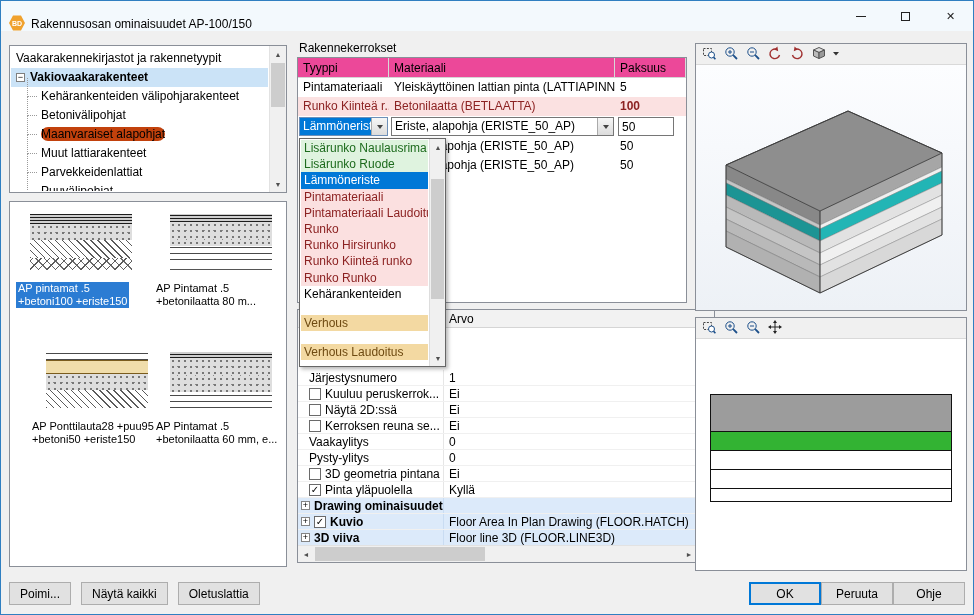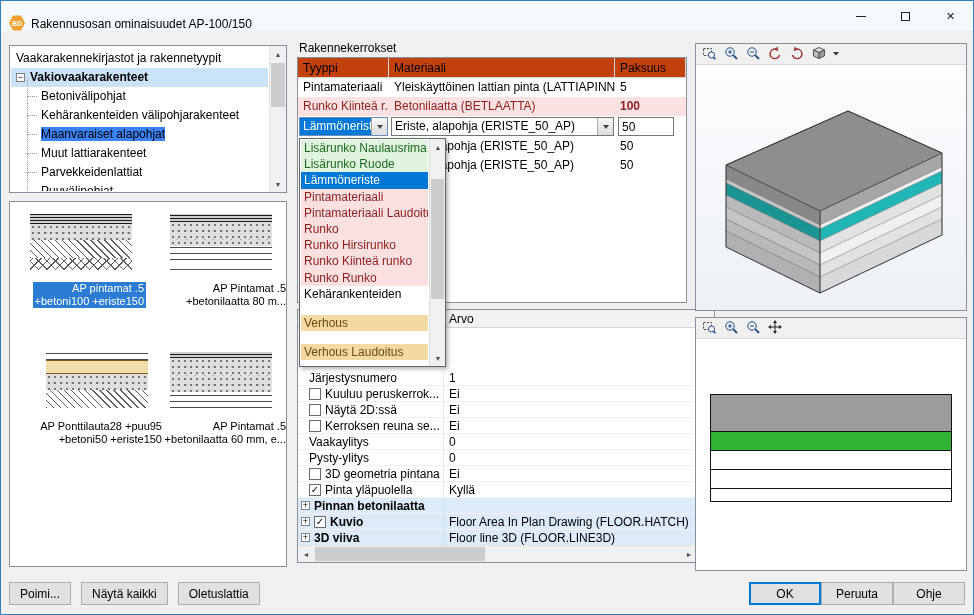--- a/index.html
+++ b/index.html
@@ -26,43 +26,43 @@
 
   
   .tree-panel { left:8px; top:44px; width:278px; height:148px; }
   .tree-items { position:absolute; inset:1px 18px 1px 1px; overflow:hidden; padding-top:2px; }
   .tree-row { height:19px; line-height:19px; white-space:nowrap; display:flex; align-items:center; padding-left:5px; }
   .tree-row.selected-row { background:#cbe3f7; }
   .tree-row .bold { font-weight:bold; }
   .expander { width:9px; height:9px; border:1px solid #7f7f7f; background:#fff; font-size:9px; line-height:7px; text-align:center; margin-right:5px; flex:none; }
   .tree-child { position:relative; height:19px; line-height:19px; padding-left:30px; white-space:nowrap; }
   .tree-stub { position:absolute; left:16px; top:-9px; width:10px; height:19px; border-left:1px dotted #9a9a9a; border-bottom:1px dotted #9a9a9a; }
-  .tree-label.gray-sel { background:#3b82f6; }
+  .tree-label.gray-sel { background:#c2410c;border-radius:7px; }
 
   
   .thumbs-panel { left:8px; top:200px; width:278px; height:366px; }
-  .thumb-cell { position:absolute; width:130px; text-align:right; }
+  .thumb-cell { position:absolute; width:130px; text-align:left; }
   .thumb-cell.pos0 { left:6px; top:12px; } .thumb-cell.pos1 { left:146px; top:12px; }
   .thumb-cell.pos2 { left:22px; top:150px; } .thumb-cell.pos3 { left:146px; top:150px; }
   .thumb-img { width:102px; height:56px; margin:0 auto; display:flex; flex-direction:column; }
   .layer { width:100%; }
   .hatch { background:repeating-linear-gradient(0deg,#1d1d1d 0 1px,#cfcfcf 1px 3px); }
   .speckle { background-color:#dedede; background-image:radial-gradient(#6f6f6f 0.7px, rgba(0,0,0,0) 0.8px),radial-gradient(#8a8a8a 0.7px, rgba(0,0,0,0) 0.8px); background-size:6px 6px,9px 9px; background-position:0 0,3px 4px; }
   .diag { background:repeating-linear-gradient(45deg,#5a5a5a 0 1px,#fff 1px 5px); }
   .cross { background:repeating-linear-gradient(45deg,rgba(90,90,90,.9) 0 1px,rgba(0,0,0,0) 1px 6px),repeating-linear-gradient(-45deg,#5a5a5a 0 1px,#fff 1px 6px); }
   .tan { background:#f0ddab; border-top:1px solid #7a5c1e; border-bottom:1px solid #7a5c1e; }
   .hlines { background:repeating-linear-gradient(0deg,#4a4a4a 0 1px,#fff 1px 6px); }
   .white { background:#fff; border-bottom:1px solid #555; }
   .thumb-caption { margin-top:12px; font-size:11px; line-height:13px; }
   .thumb-caption.selected { display:inline-block; margin-top:12px; background:#2b7cd3; color:#fff; padding:0 2px; }
 
   
   .section-label { position:absolute; left:298px; top:40px; }
   .layers-table { left:296px; top:56px; width:390px; height:246px; }
-  .lt-header { display:flex; height:20px; background:#c2410c; border-bottom:1px solid #d5d5d5; }
+  .lt-header { display:flex; height:20px; background:#ec4899; border-bottom:1px solid #d5d5d5; }
   .lt-header .c { padding:3px 0 0 5px; border-right:1px solid #d8d8d8; white-space:nowrap; overflow:hidden; }
   .c-tyyppi { width:91px; } .c-mat { width:226px; } .c-pak { flex:1; }
   .lt-row { display:flex; height:19px; line-height:19px; }
   .lt-row.editing { height:21px; line-height:21px; }
   .lt-row.pink { background:#fbe1e1; color:#8c2222; }
   .lt-cell { padding-left:5px; white-space:nowrap; overflow:hidden; }
   .combo { height:19px; margin:1px 0 0 1px; background:#fff; border:1px solid #6e8fb8; display:flex; align-items:center; }
   .tyyppi-combo { width:89px; } .mat-combo { width:223px; margin-left:2px; border-color:#767676; }
   .combo-text { flex:1; padding-left:3px; white-space:nowrap; overflow:hidden; line-height:17px; }
   .combo-text.sel { background:#0078d7; color:#fff; }
@@ -148,22 +148,22 @@
   <div class="panel tree-panel">
     <div class="tree-items">
       <div class="tree-row">
         <span>Vaakarakennekirjastot ja rakennetyypit</span>
       </div>
       <div class="tree-row selected-row">
         <span class="expander">−</span>
         <span class="bold">Vakiovaakarakenteet</span>
       </div>
       <div id="tree-children">
+          <div class="tree-child"><span class="tree-stub"></span><span class="tree-label">Kehärankenteiden välipohjarakenteet</span></div>
           <div class="tree-child"><span class="tree-stub"></span><span class="tree-label">Betonivälipohjat</span></div>
-          <div class="tree-child"><span class="tree-stub"></span><span class="tree-label">Kehärankenteiden välipohjarakenteet</span></div>
           <div class="tree-child"><span class="tree-stub"></span><span class="tree-label gray-sel">Maanvaraiset alapohjat</span></div>
           <div class="tree-child"><span class="tree-stub"></span><span class="tree-label">Muut lattiarakenteet</span></div>
           <div class="tree-child"><span class="tree-stub"></span><span class="tree-label">Parvekkeidenlattiat</span></div>
           <div class="tree-child"><span class="tree-stub"></span><span class="tree-label">Puuvälipohjat</span></div>
         </div>
     </div>
     <div class="vsb">
       <span class="sb-btn up">▲</span>
       <div class="sb-thumb" style="top:17px;height:44px;"></div>
       <span class="sb-btn down">▼</span>
@@ -323,21 +323,21 @@
           <div class="pg-row">
             <div class="pg-label">
               <span class="cb">✓</span>
               <span class="pg-lt">Pinta yläpuolella</span>
             </div>
             <div class="pg-value">Kyllä</div>
           </div>
           <div class="pg-row group">
             <div class="pg-label">
               <span class="pb">+</span>
-              <span class="pg-lt">Pinnan betonilaatta</span>
+              <span class="pg-lt">Drawing ominaisuudet</span>
             </div>
             <div class="pg-value"></div>
           </div>
           <div class="pg-row group">
             <div class="pg-label">
               <span class="pb">+</span>
               <span class="cb">✓</span>
               <span class="pg-lt">Kuvio</span>
             </div>
             <div class="pg-value">Floor Area In Plan Drawing  (FLOOR.HATCH)</div>

